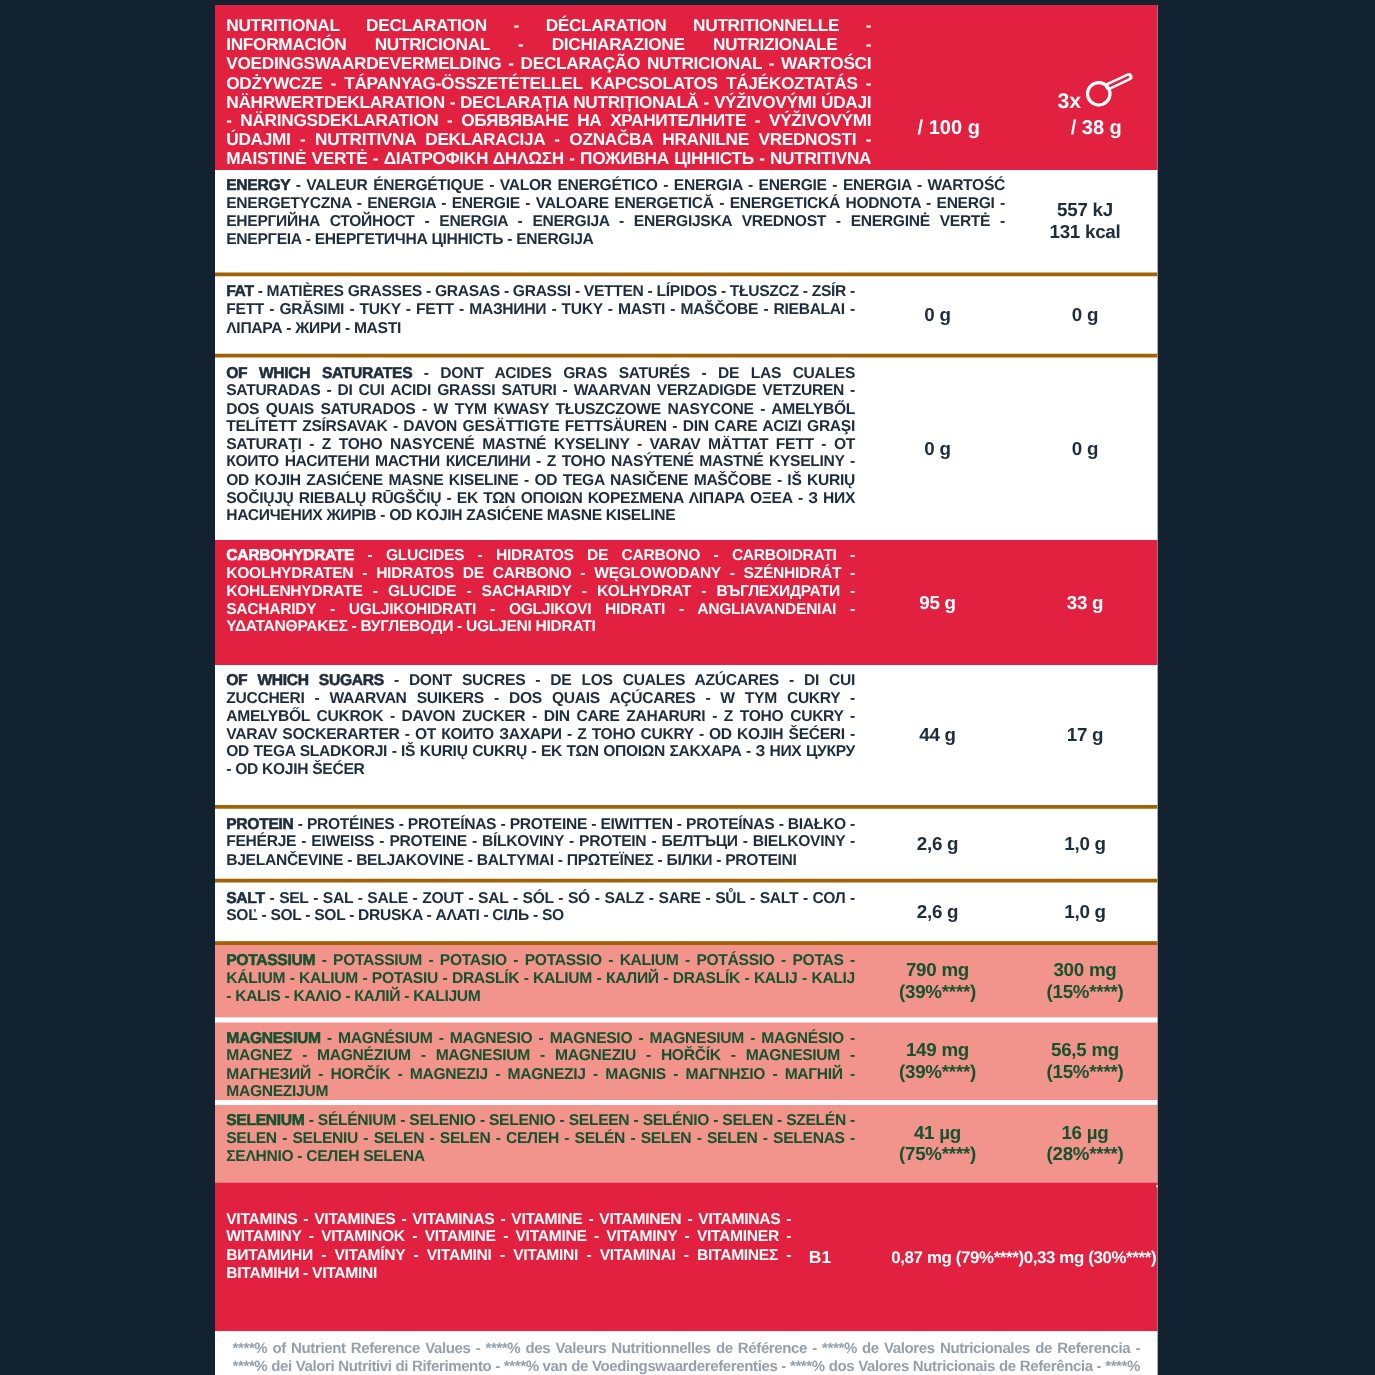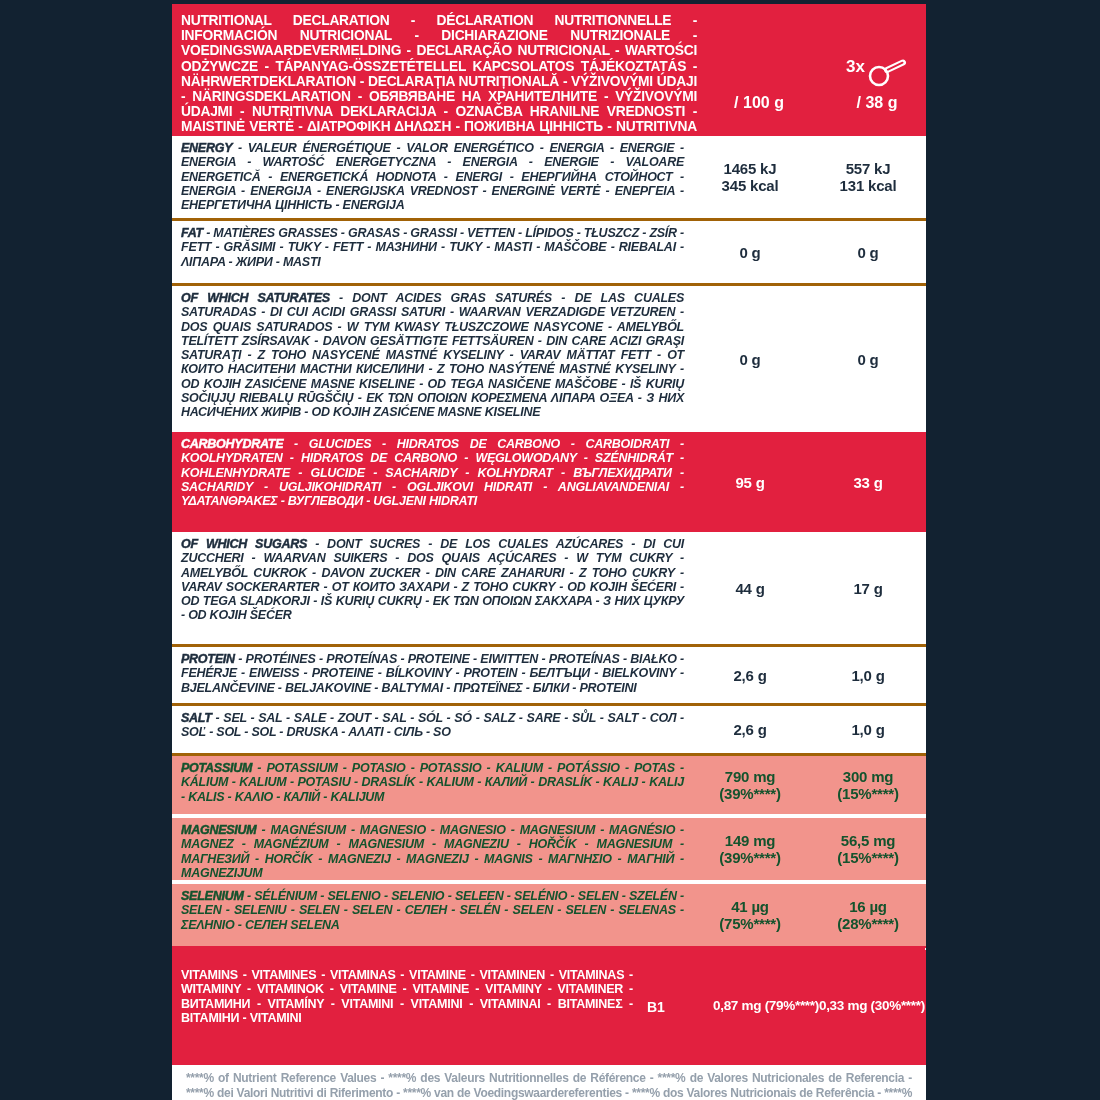--- a/index.html
+++ b/index.html
@@ -12,21 +12,20 @@
   .label{
     position:absolute;left:172px;top:4px;width:754px;height:1096px;
     background:#ffffff;color:#1e2d3d;overflow:hidden;
   }
   .row{display:flex;align-items:stretch;overflow:hidden;}
   .row .txt{
     flex:1;min-width:0;padding:5px 6px 3px 9px;
     font-weight:bold;font-size:12.5px;line-height:14.3px;
     letter-spacing:-0.25px;text-align:justify;overflow:hidden;
     text-transform:uppercase;
-    font-style:italic;
   }
   .row .lead{-webkit-text-stroke:0.45px currentColor;}
   .row .val{
     width:120px;flex:0 0 auto;display:flex;align-items:center;justify-content:center;
     font-weight:bold;font-size:15px;line-height:17px;text-align:center;
     white-space:pre-line;letter-spacing:-0.2px;
   }
   .row .val.v38{width:116px;}
   .white{background:#ffffff;color:#1e2d3d;}
   .red{background:#e2203f;color:#ffffff;}
@@ -37,21 +36,21 @@
   
   .header{display:flex;background:#e2203f;color:#fff;height:132px;}
   .hdr-title{
     width:516px;flex:0 0 auto;padding:9px 2px 0 9px;
     font-weight:bold;font-size:13.8px;line-height:15.2px;
     letter-spacing:-0.25px;text-align:justify;text-transform:uppercase;overflow:hidden;
   }
   .hdr-vals{flex:1;display:flex;align-items:flex-end;padding-bottom:24px;}
   .hdr-col{width:120px;text-align:center;font-weight:bold;font-size:16px;}
   .hdr-col.c2{width:116px;}
-  .scoop-line{display:flex;align-items:flex-start;justify-content:center;gap:1px;margin-bottom:3px;}
+  .scoop-line{display:flex;align-items:flex-end;justify-content:center;gap:1px;margin-bottom:3px;}
   .scoop-line .mult{font-size:17px;font-weight:bold;}
 
   
   .vitamins{display:flex;background:#e2203f;color:#fff;height:119px;}
   .vit-txt{
     width:452px;flex:0 0 auto;padding:22px 6px 0 9px;
     font-weight:bold;font-size:12.5px;line-height:14.3px;
     letter-spacing:-0.25px;text-align:justify;text-transform:uppercase;overflow:hidden;
   }
   .vit-table{flex:1;display:flex;padding:2px 0;}
@@ -89,22 +88,20 @@
             </svg>
           </span>
         </div>
         <div>/ 38 g</div>
       </div>
     </div>
   </div>
 
   <div class="row white" style="height:82px">
     <div class="txt"><span class="lead">ENERGY</span><span> - VALEUR ÉNERGÉTIQUE - VALOR ENERGÉTICO - ENERGIA - ENERGIE - ENERGIA - WARTOŚĆ ENERGETYCZNA - ENERGIA - ENERGIE - VALOARE ENERGETICĂ - ENERGETICKÁ HODNOTA - ENERGI - ЕНЕРГИЙНА СТОЙНОСТ - ENERGIA - ENERGIJA - ENERGIJSKA VREDNOST - ENERGINĖ VERTĖ - ΕΝΕΡΓΕΙΑ - ЕНЕРГЕТИЧНА ЦІННІСТЬ - ENERGIJA</span></div>
-    <div class="val v100">1465 kJ
-345 kcal</div>
     <div class="val v38">557 kJ
 131 kcal</div>
   </div>
 
   <div class="row white sep-navy" style="height:62px">
     <div class="txt"><span class="lead">FAT</span><span> - MATIÈRES GRASSES - GRASAS - GRASSI - VETTEN - LÍPIDOS - TŁUSZCZ - ZSÍR - FETT - GRĂSIMI - TUKY - FETT - МАЗНИНИ - TUKY - MASTI - MAŠČOBE - RIEBALAI - ΛΙΠΑΡΑ - ЖИРИ - MASTI</span></div>
     <div class="val v100">0 g</div>
     <div class="val v38">0 g</div>
   </div>
 

